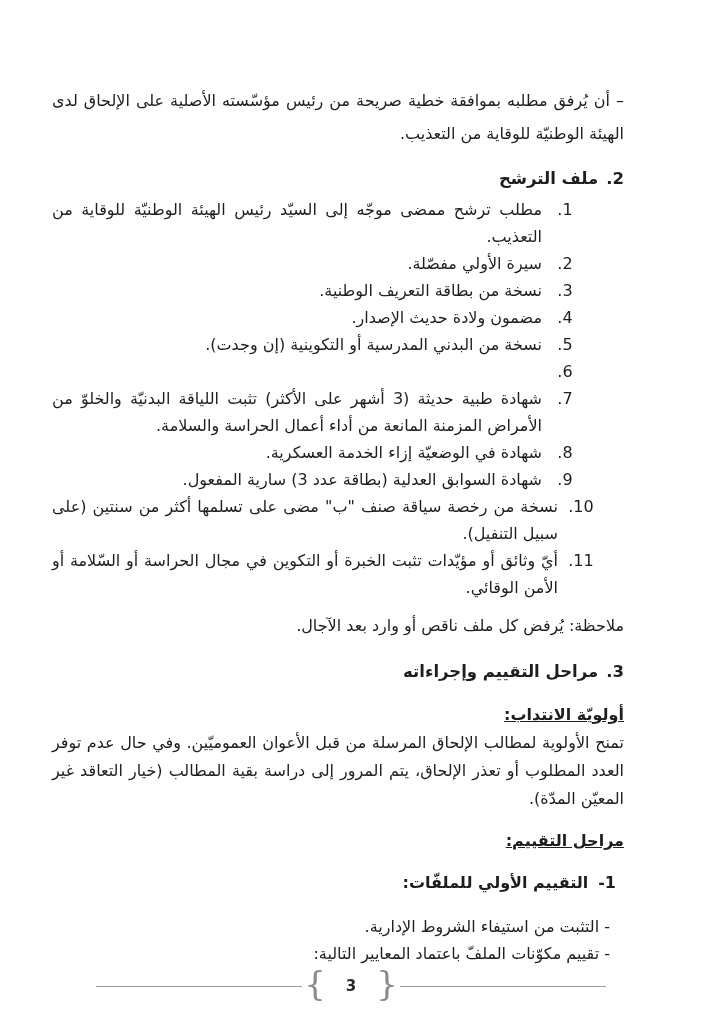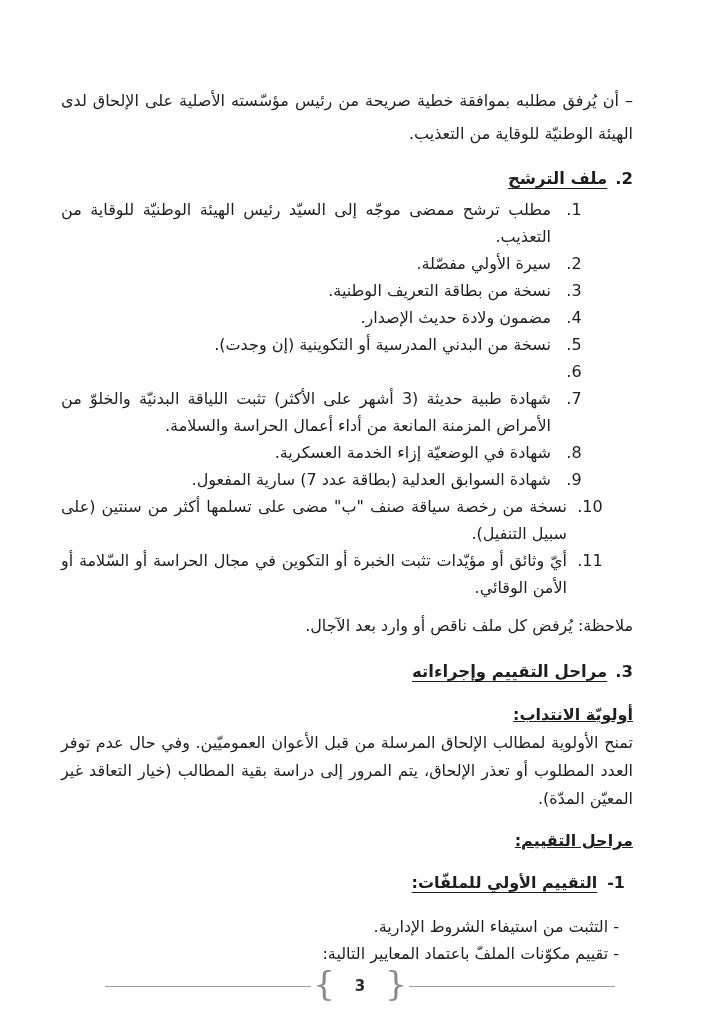--- a/index.html
+++ b/index.html
@@ -10,21 +10,20 @@
     background: #ffffff;
     overflow: hidden;
     font-family: "DejaVu Sans", sans-serif;
   }
   .page {
     position: relative;
     width: 692px;
     height: 1024px;
     background: #ffffff;
     color: #1e1e1e;
-    margin-left: 9px;
   }
   .content {
     position: absolute;
     top: 84px;
     right: 68px;
     left: 52px;
     direction: rtl;
     font-size: 16px;
     line-height: 28px;
     text-align: right;
@@ -34,21 +33,21 @@
     line-height: 33px;
     margin: 0 0 10px 0;
   }
   .sec-heading {
     font-weight: bold;
     font-size: 16.5px;
     margin: 14px 0 0 0;
     line-height: 30px;
   }
   .sec-heading .num { margin-left: 8px; }
-  .u { text-decoration: underline; text-underline-offset: 4px; }
+  .u { text-underline-offset: 4px; }
   .list-intro {
     margin-top: 8px;
     line-height: 28px;
   }
   .doc-list { margin-top: 2px; }
   .doc-item {
     display: flex;
     flex-direction: row;
     padding-right: 36px;
     line-height: 27px;
@@ -157,21 +156,21 @@
       <div class="doc-item">
         <span class="marker">7.</span>
         <span class="item-text">شهادة طبية حديثة (3 أشهر على الأكثر) تثبت اللياقة البدنيّة والخلوّ من الأمراض المزمنة المانعة من أداء أعمال الحراسة والسلامة.</span>
       </div>
       <div class="doc-item">
         <span class="marker">8.</span>
         <span class="item-text">شهادة في الوضعيّة إزاء الخدمة العسكرية.</span>
       </div>
       <div class="doc-item">
         <span class="marker">9.</span>
-        <span class="item-text">شهادة السوابق العدلية (بطاقة عدد 7) سارية المفعول.</span>
+        <span class="item-text">شهادة السوابق العدلية (بطاقة عدد 3) سارية المفعول.</span>
       </div>
       <div class="doc-item wide">
         <span class="marker">10.</span>
         <span class="item-text">نسخة من رخصة سياقة صنف "ب" مضى على تسلمها أكثر من سنتين (على سبيل التنفيل).</span>
       </div>
       <div class="doc-item wide">
         <span class="marker">11.</span>
         <span class="item-text">أيّ وثائق أو مؤيّدات تثبت الخبرة أو التكوين في مجال الحراسة أو السّلامة أو الأمن الوقائي.</span>
       </div>
     </div>

